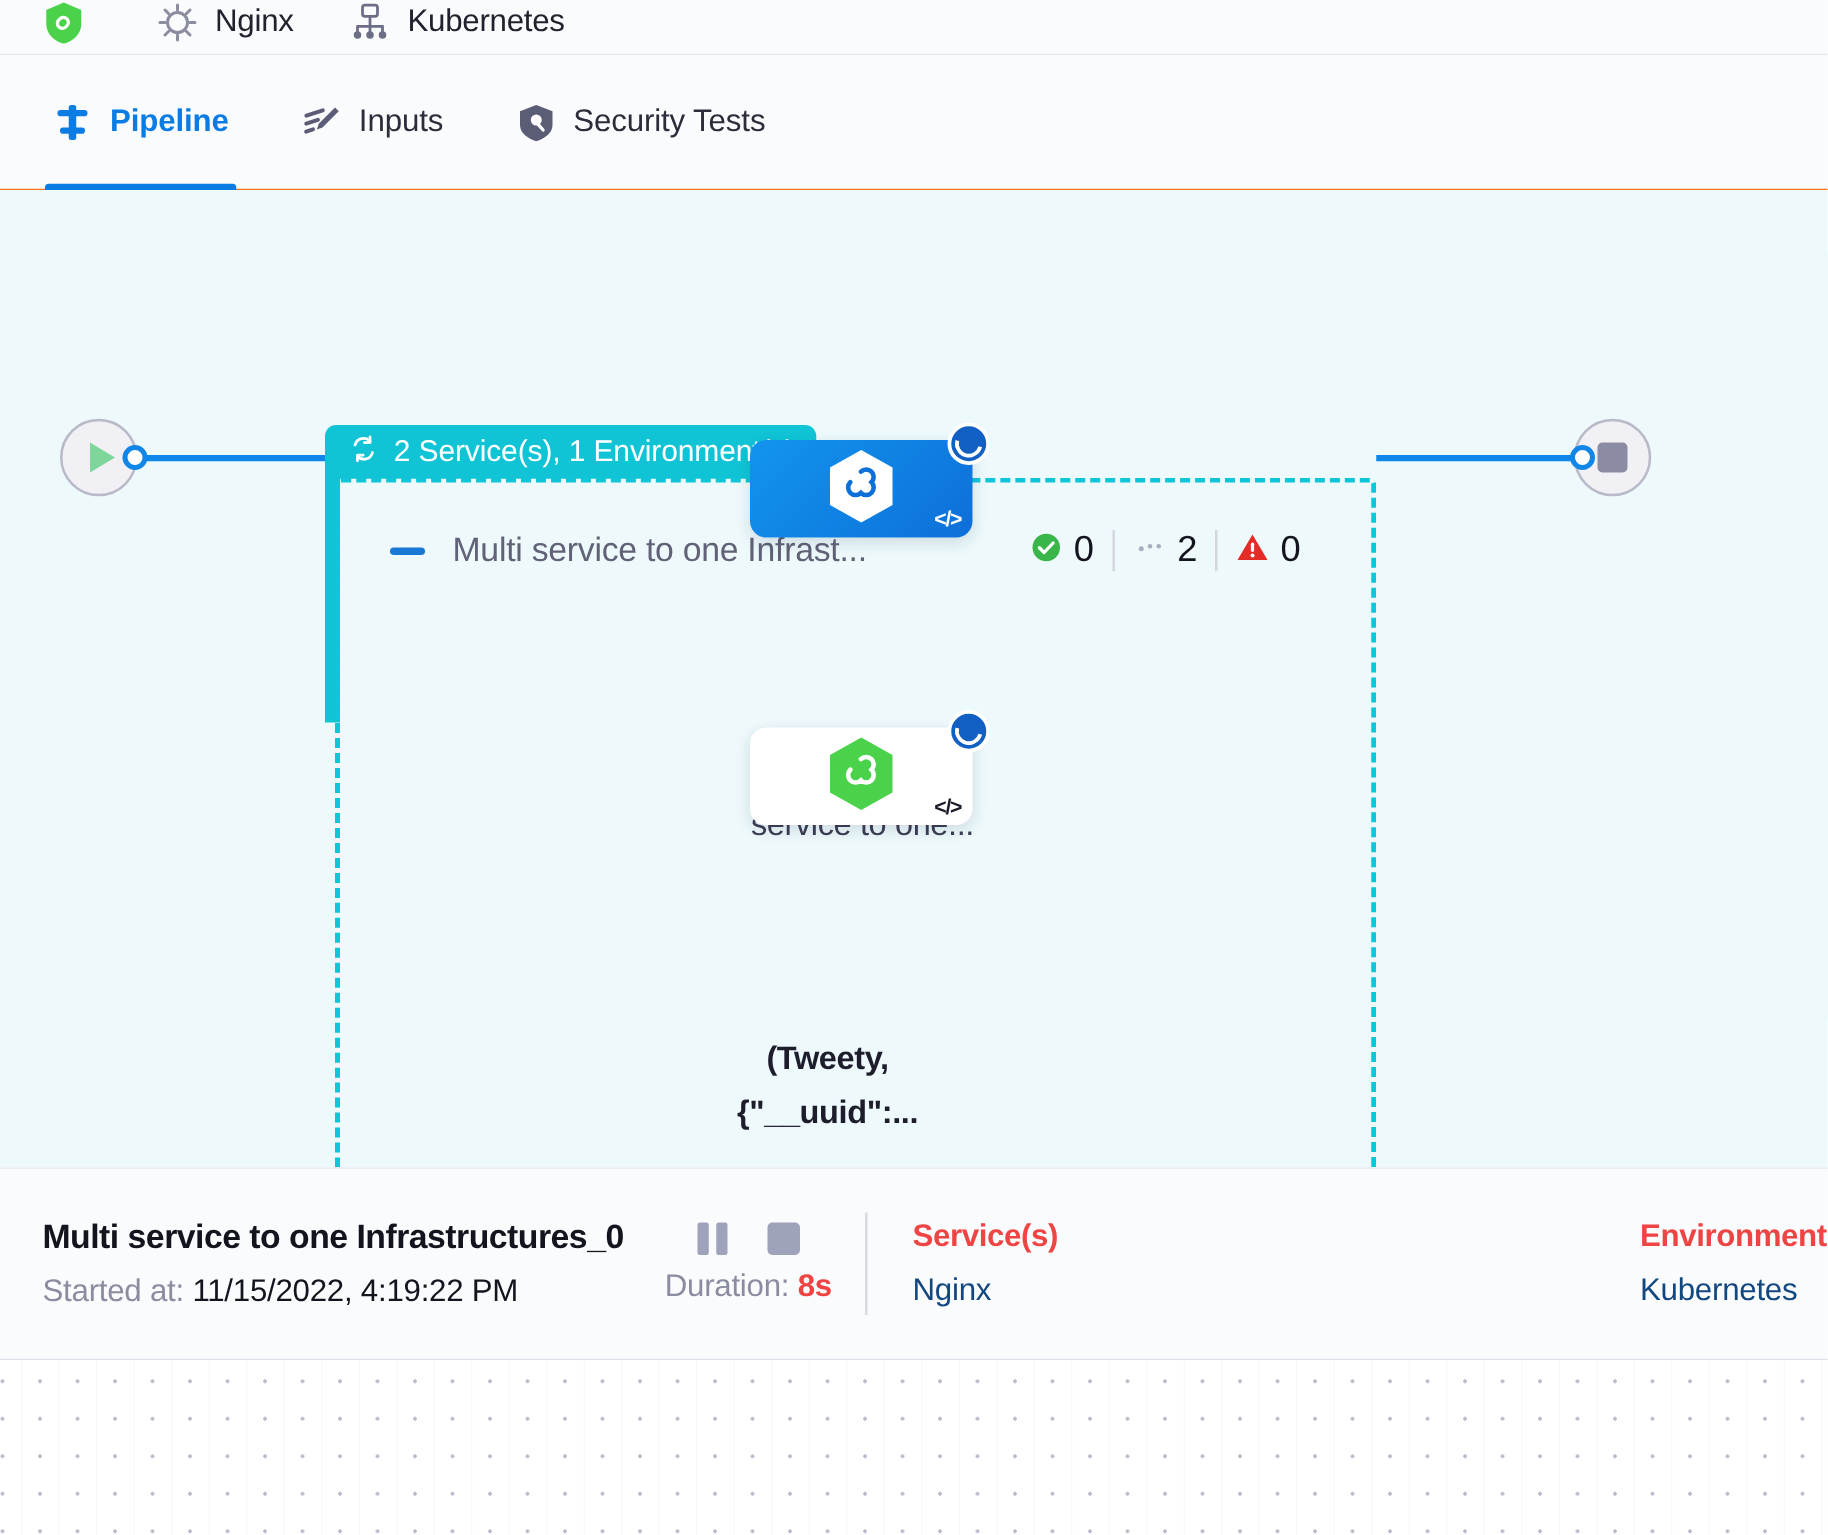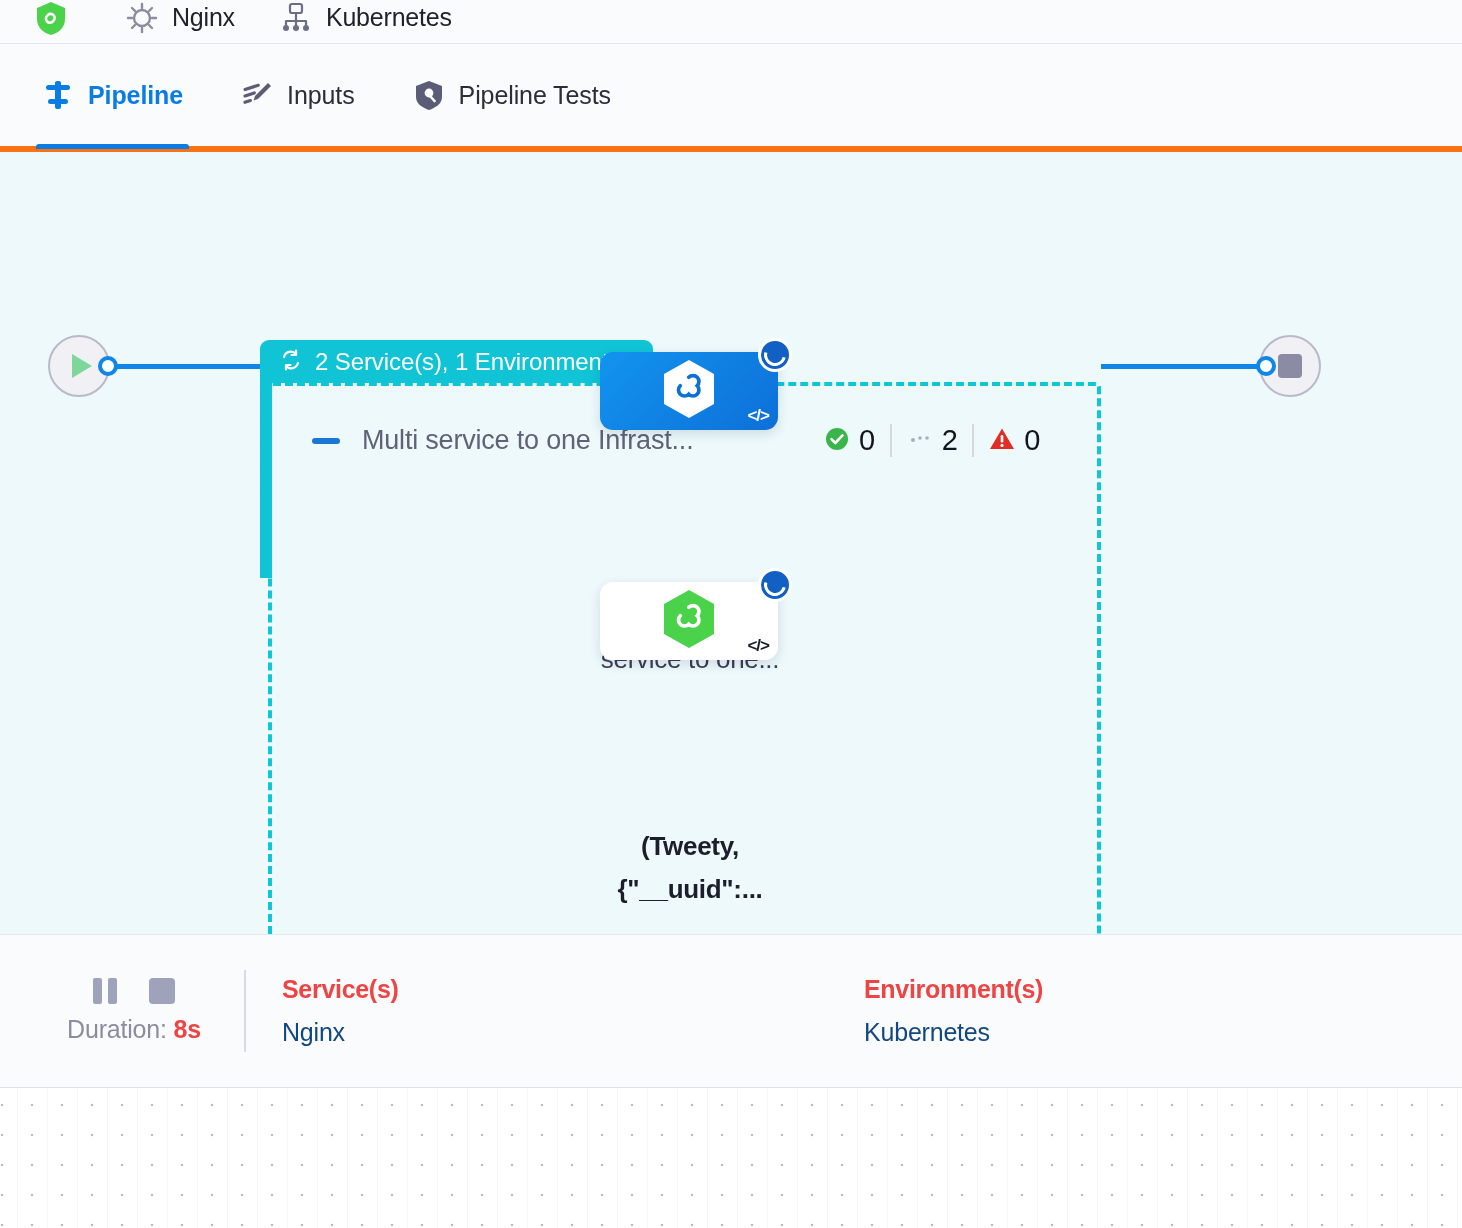--- a/index.html
+++ b/index.html
@@ -24,21 +24,21 @@
   .crumb-label {
     font-size: 25px; color: #22222e; letter-spacing: -0.2px;
     position: relative; top: -4px;
   }
   .crumb-ico { width: 34px; height: 34px; position: relative; top: -4px; }
 
   
   .tabbar {
     position: absolute; left: 0; top: 44px; width: 1462px; height: 108px;
     background: #fafbfd;
-    border-bottom: 6px solid #f97316;
+    border-bottom: 1px solid #f97316;
     display: flex; align-items: center;
     padding-left: 36px;
   }
   .tab {
     display: flex; align-items: center; gap: 14px;
     height: 108px;
     padding: 0 6px;
     cursor: pointer;
     position: relative;
   }
@@ -160,21 +160,21 @@
   }
   .node-blue  .node-code { color: #ffffff; }
   .node-white .node-code { color: #1b1b2a; }
 
   .node-label {
     position: absolute; width: 300px; text-align: center;
     font-size: 26px; line-height: 43px; color: #3c3d52; letter-spacing: -0.3px;
   }
   .node-label b { font-weight: bold; color: #1d1d2c; }
   .label-nginx  { left: 540px; top: 443px; }
-  .label-tweety { left: 540px; top: 673px; }
+  .label-tweety { left: 512px; top: 673px; }
 
   
   .detail {
     position: absolute; left: 0; top: 934px; width: 1462px; height: 154px;
     background: #fafbfd;
     border-top: 1px solid #e5e8ef;
     border-bottom: 1px solid #dfe2ea;
     display: flex; align-items: center;
     padding: 0 0 0 34px;
     overflow: hidden;
@@ -279,21 +279,21 @@
 
 
   <div class="tab">
     <span class="tab-ico">
       <svg viewBox="0 0 32 32" width="32" height="32">
         <path d="M16 2 29 7v11c0 7-7 11-13 13C10 29 3 25 3 18V7Z" fill="#5a5d75"></path>
         <circle cx="16" cy="14" r="4.4" fill="#ffffff"></circle>
         <path d="M17.5 17.5l4 4.5" stroke="#ffffff" stroke-width="2.6" stroke-linecap="round"></path>
       </svg>
     </span>
-    <span class="tab-label">Pipeline Tests</span>
+    <span class="tab-label">Security Tests</span>
   </div>
 </div>
 
 <div class="canvas">
 
   <div class="wire wire-left"></div>
   <div class="wire wire-right"></div>
 
   <div class="terminal term-start">
     <div class="play-tri"></div>
@@ -386,20 +386,27 @@
     <span class="node-badge"></span>
   </div>
   <div class="node-label label-tweety">
     <b>(Tweety,</b><br>
     <b>{"__uuid":...</b>
   </div>
 </div>
 
 <div class="detail">
 
+  <div class="d-left">
+    <div class="d-title">Multi service to one Infrastructures_0</div>
+    <div class="d-sub">
+      <span class="muted">Started at:</span>
+      <span>11/15/2022, 4:19:22 PM</span>
+    </div>
+  </div>
 
   <div class="d-mid">
     <div class="d-ctrls">
       <span class="btn-pause">
           <i></i>
           <i></i>
         </span>
       <span class="btn-stop"></span>
     </div>
     <div class="d-dur">

